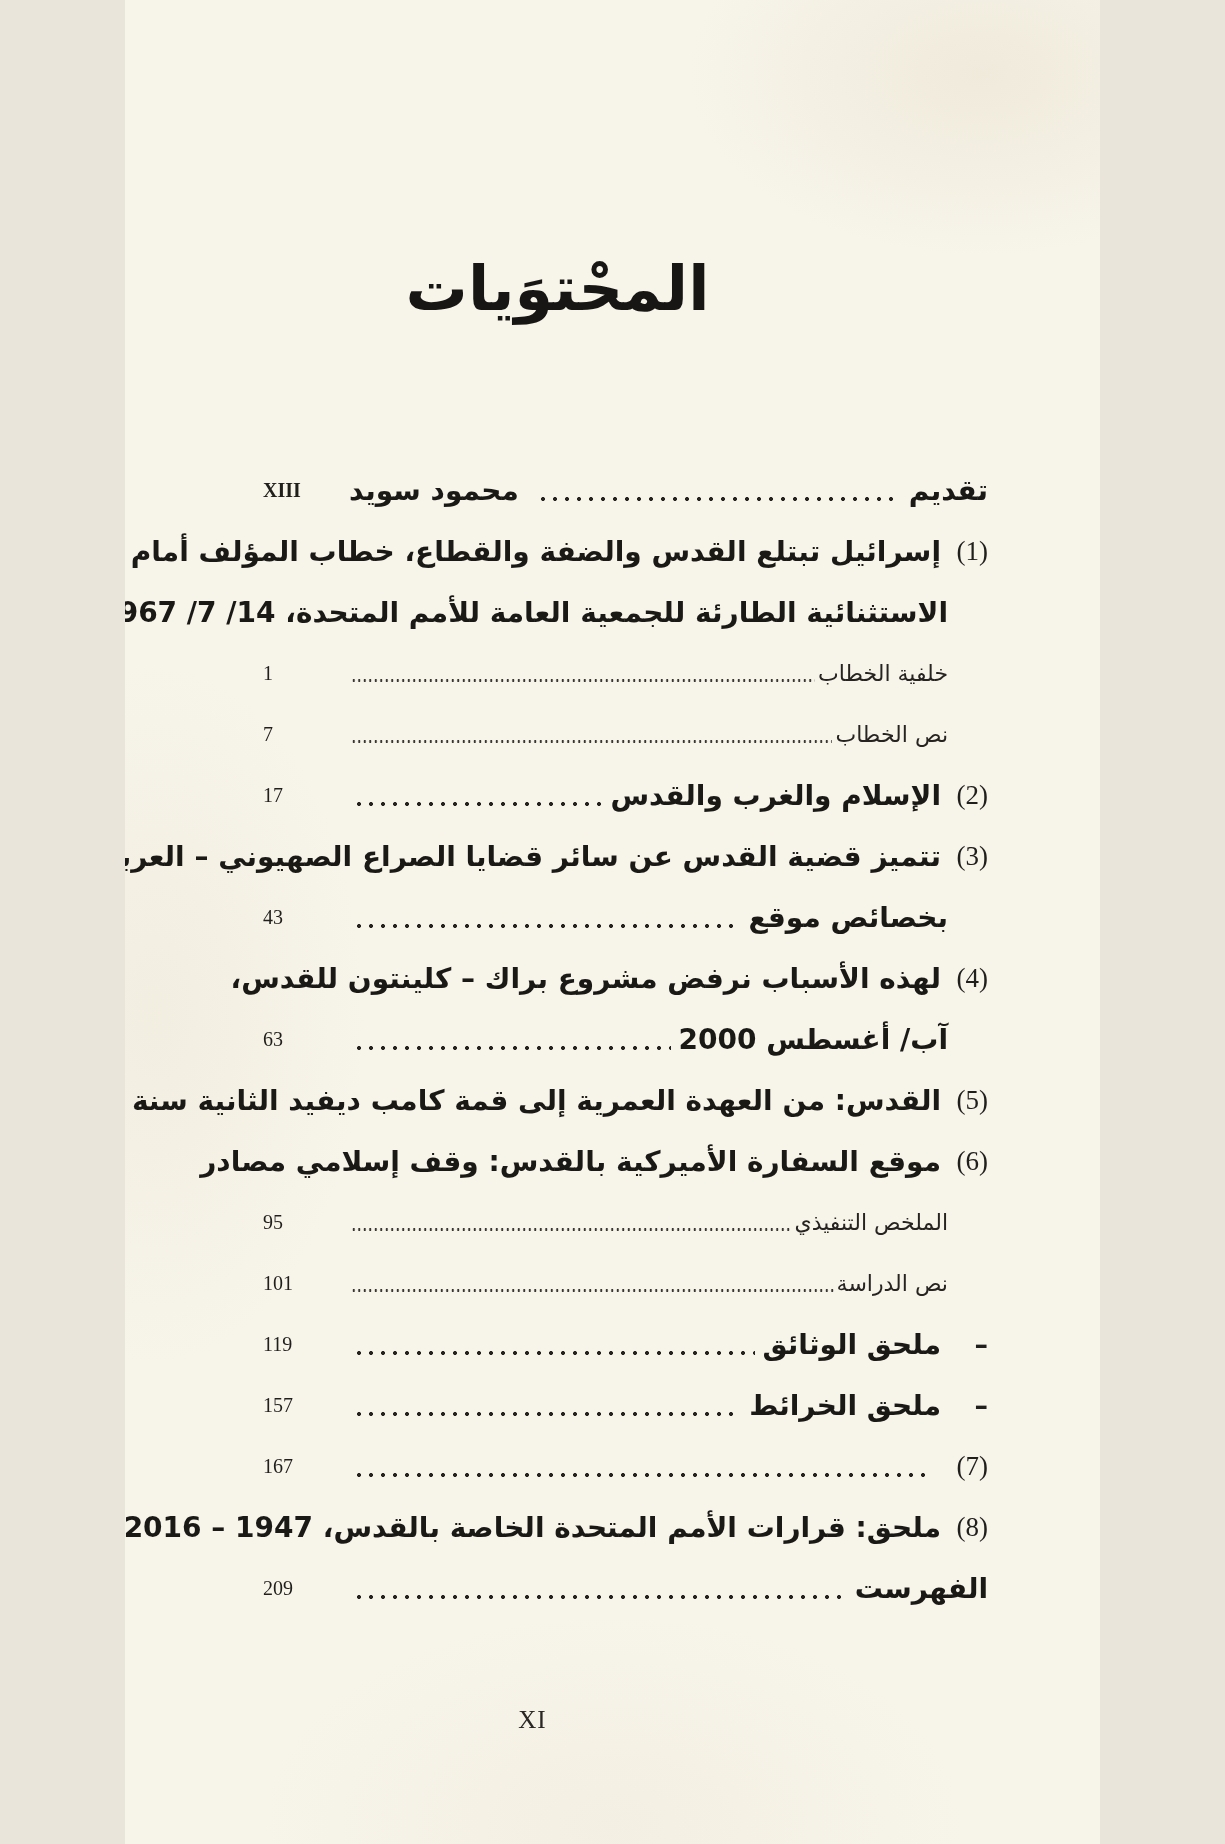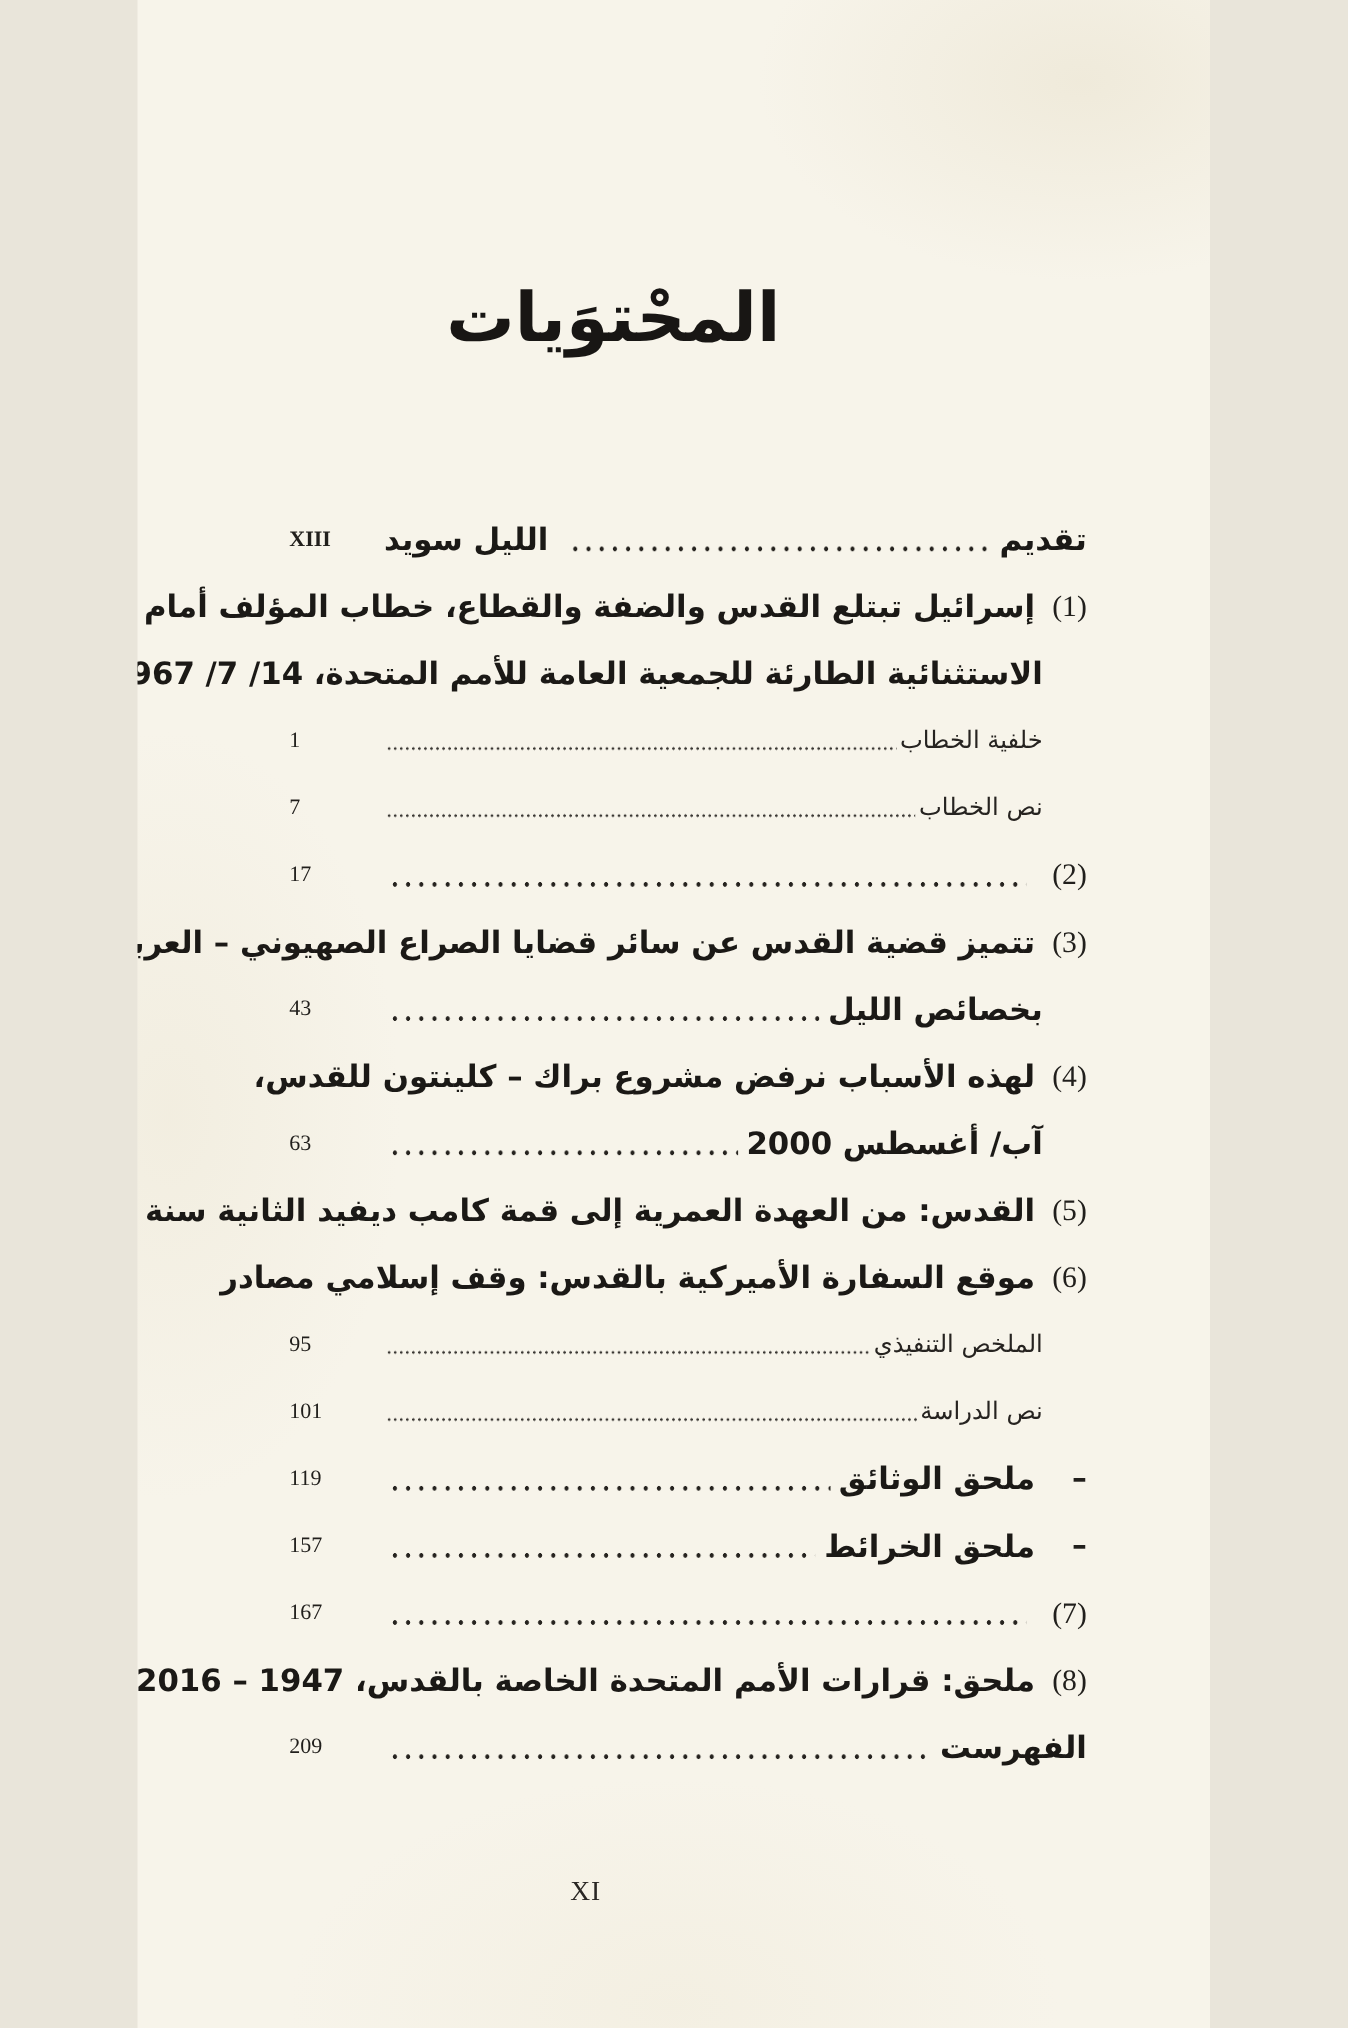--- a/index.html
+++ b/index.html
@@ -121,21 +121,21 @@
 
   <div class="title-wrap">
     <span class="book-title">المحْتوَيات</span>
   </div>
 
   <div class="toc-list">
       <div class="toc-row intro">
 
     <span class="label">تقديم</span>
     <span class="leader sparse"></span>
-    <span class="after">الليل سويد</span>
+    <span class="after">محمود سويد</span>
     <span class="pagenum">XIII</span>
   </div>
       <div class="toc-row main">
     <span class="marker">(1)</span>
     <span class="label">إسرائيل تبتلع القدس والضفة والقطاع، خطاب المؤلف أمام الدورة</span>
 
   </div>
       <div class="toc-row cont indent">
 
     <span class="label">الاستثنائية الطارئة للجمعية العامة للأمم المتحدة، 14/ 7/ 1967</span>
@@ -152,32 +152,33 @@
   </div>
       <div class="toc-row sub indent">
 
     <span class="label">نص الخطاب</span>
     <span class="leader dense"></span>
 
     <span class="pagenum">7</span>
   </div>
       <div class="toc-row main">
     <span class="marker">(2)</span>
+    <span class="label">الإسلام والغرب والقدس</span>
     <span class="leader sparse"></span>
 
     <span class="pagenum">17</span>
   </div>
       <div class="toc-row main">
     <span class="marker">(3)</span>
     <span class="label">تتميز قضية القدس عن سائر قضايا الصراع الصهيوني – العربي</span>
 
   </div>
       <div class="toc-row cont indent">
 
-    <span class="label">بخصائص الليل</span>
+    <span class="label">بخصائص موقع</span>
     <span class="leader sparse"></span>
 
     <span class="pagenum">43</span>
   </div>
       <div class="toc-row main">
     <span class="marker">(4)</span>
     <span class="label">لهذه الأسباب نرفض مشروع براك – كلينتون للقدس،</span>
 
   </div>
       <div class="toc-row cont indent">

